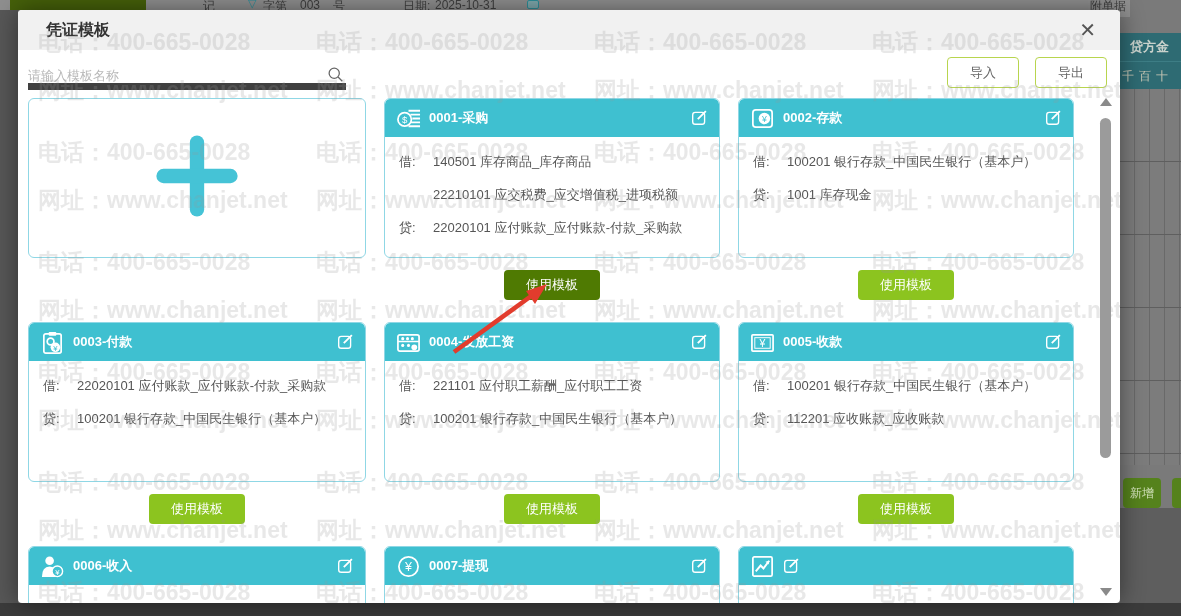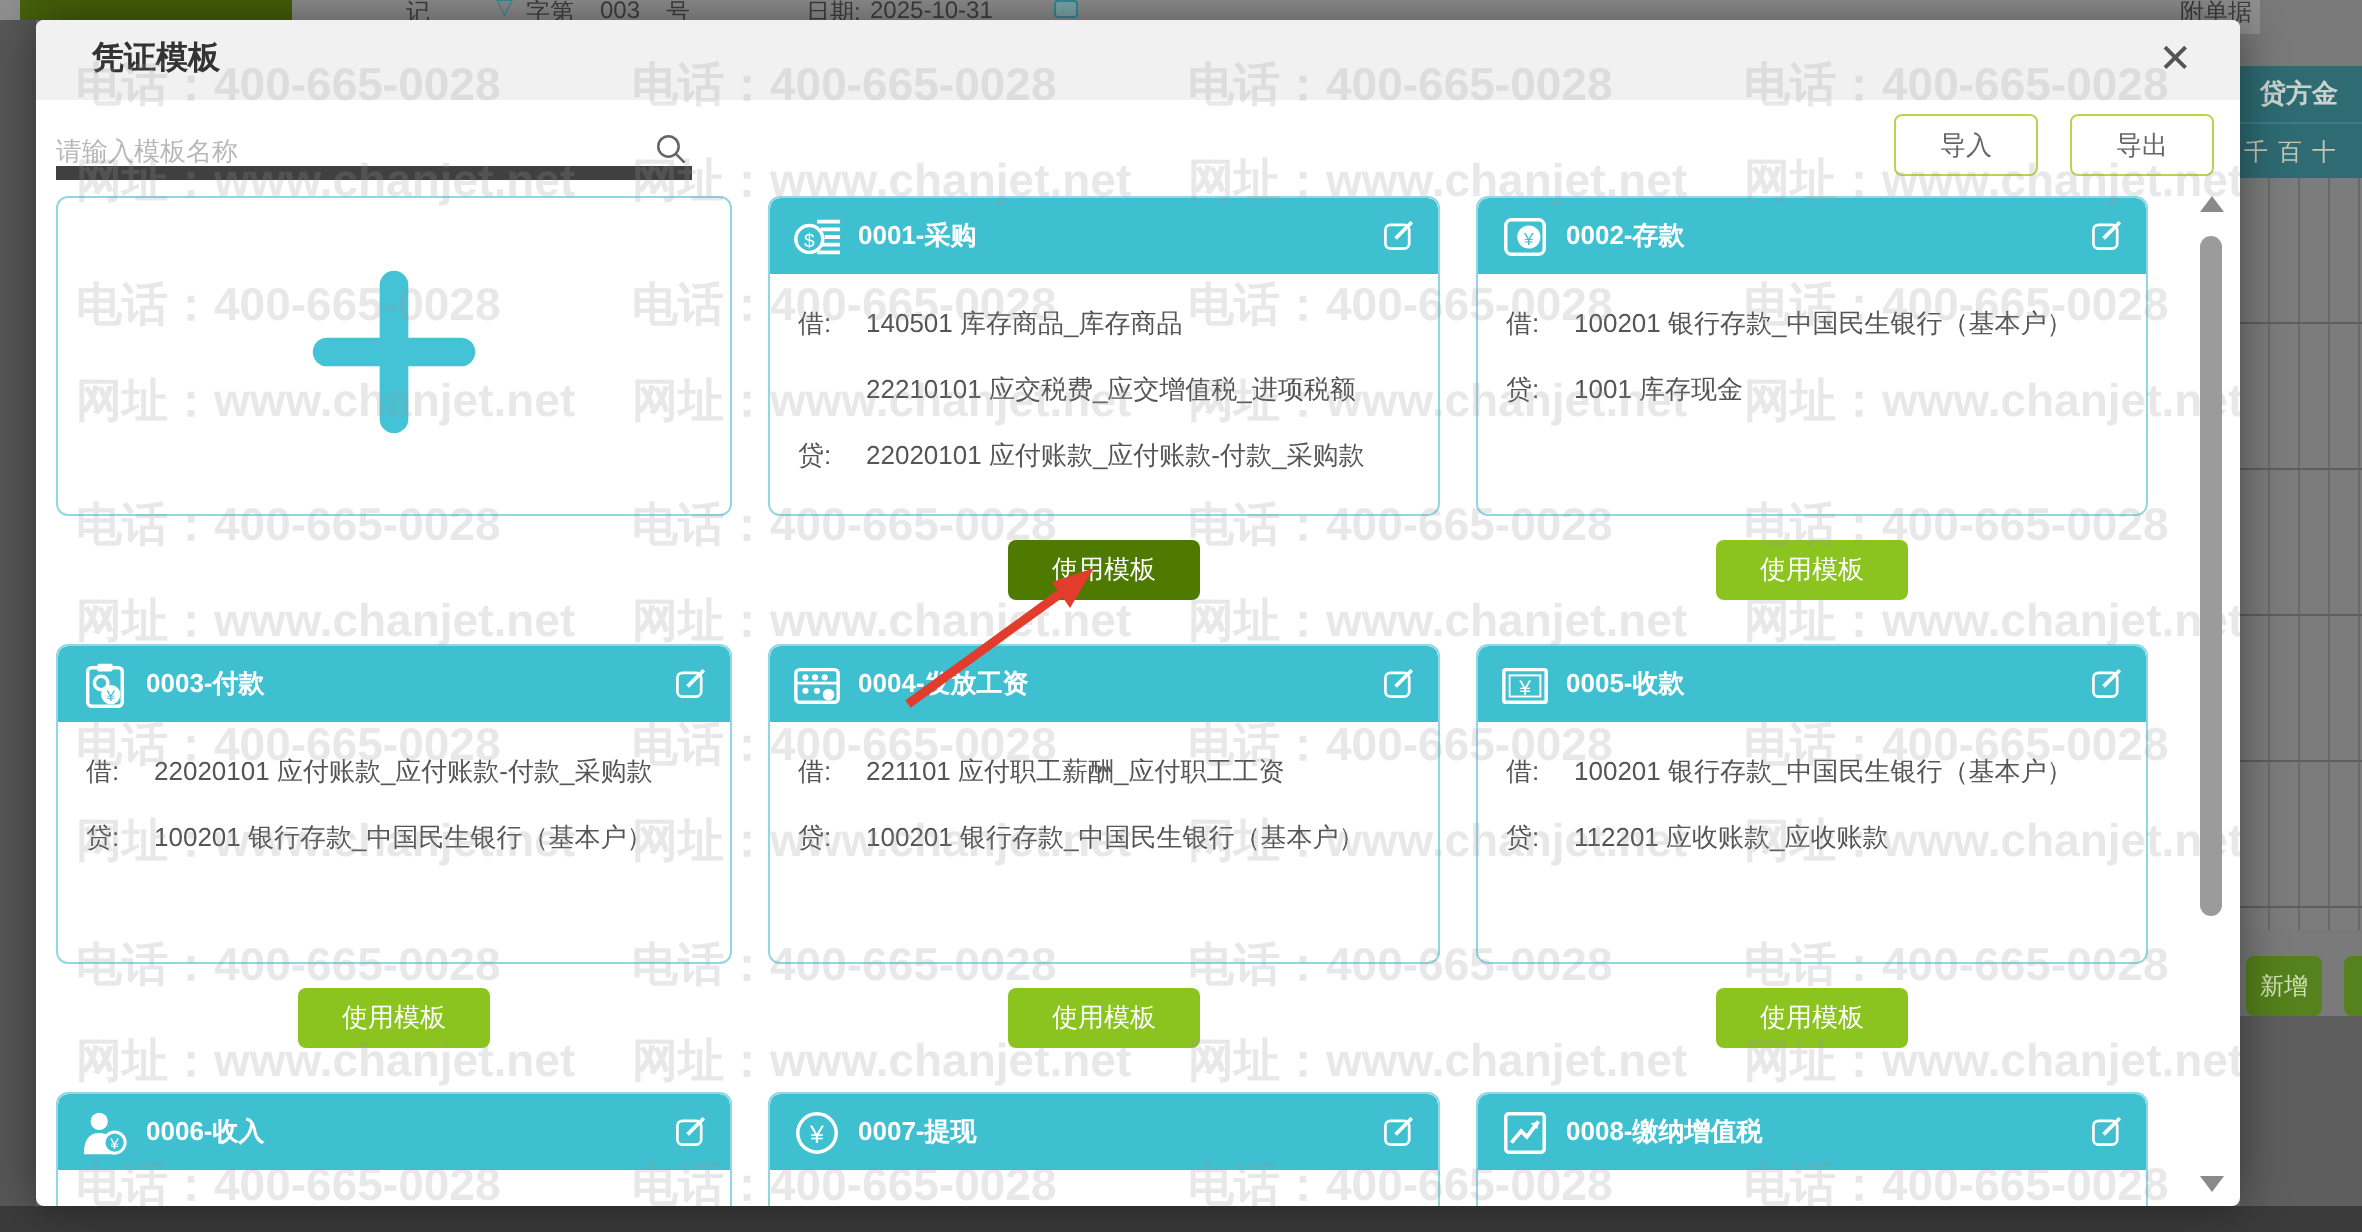--- a/index.html
+++ b/index.html
@@ -378,21 +378,20 @@
   <div class="cell">
     <div class="card">
       <div class="card-head">
         <span class="card-icon">
               <svg viewBox="0 0 26 26" width="25" height="25">
                 <rect x="3" y="3" width="20" height="20" rx="1.5" fill="none" stroke="#fff" stroke-width="1.8"></rect>
                 <polyline points="6,18 11,12 14,15 20,7" fill="none" stroke="#fff" stroke-width="2"></polyline>
                 <polygon points="20,7 16,8 19.5,11" fill="#fff"></polygon>
               </svg>
             </span>
-        <span class="card-title">0008-缴纳增值税</span>
         <span class="edit-icon">
           <svg viewBox="0 0 20 20" width="17" height="17">
                 <rect x="2" y="4" width="14" height="14" rx="3" fill="none" stroke="#fff" stroke-width="1.6"></rect>
                 <line x1="8" y1="12" x2="17.5" y2="2.5" stroke="#fff" stroke-width="2.2"></line>
               </svg>
         </span>
       </div>
       <div class="card-body">
             <div class="entry">
               <span class="entry-label">借:</span>

